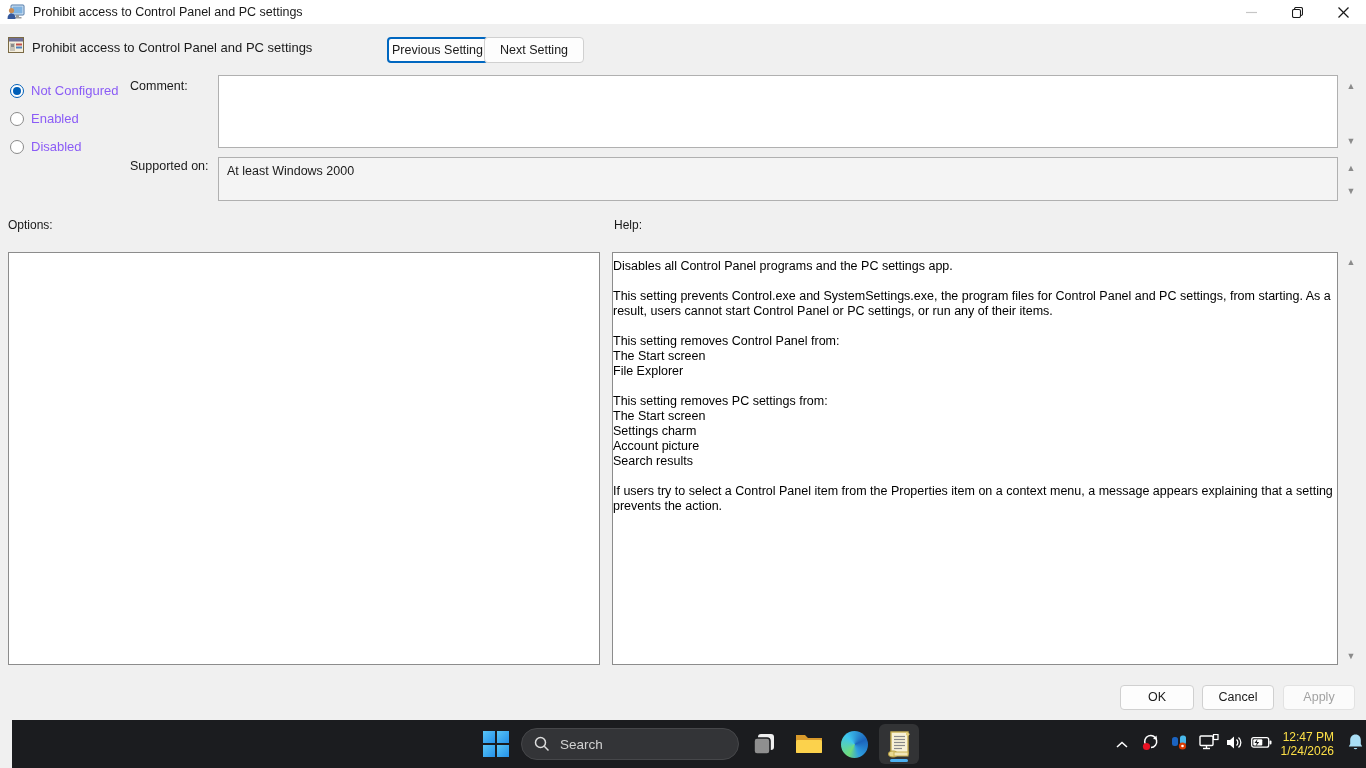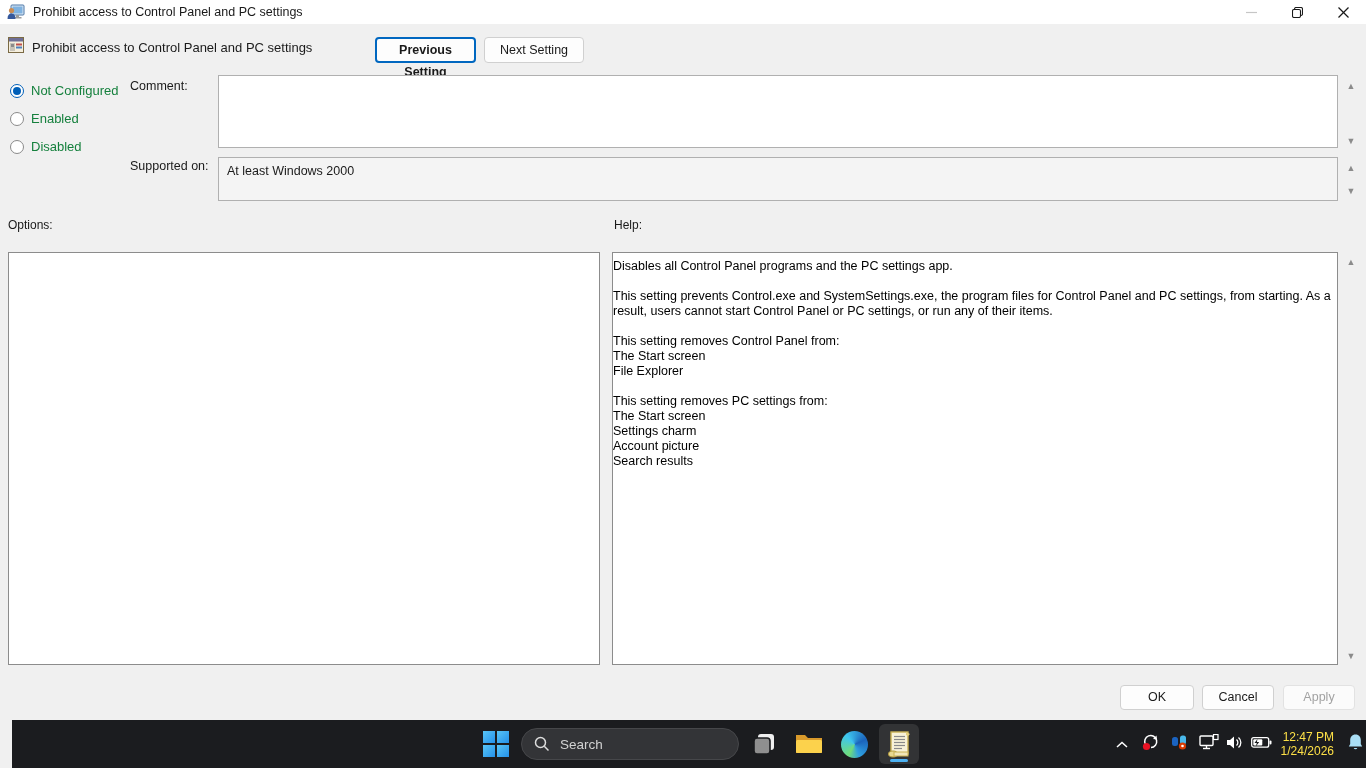--- a/index.html
+++ b/index.html
@@ -21,34 +21,34 @@
   
   .dlg { position:absolute; left:0; top:24px; width:1366px; height:696px; background:#f0f0f0; }
   .hdr-icon { position:absolute; left:8px; top:13px; }
   .hdr-title { position:absolute; left:32px; top:16px; font-size:13px; color:#1a1a1a; }
   .btn {
     position:absolute; height:26px; background:#fdfdfd; border:1px solid #d0d0d0;
     border-radius:4px; font-size:12.5px; color:#1a1a1a; text-align:center; line-height:24px;
     font-family:"Liberation Sans", sans-serif;
   }
   .btn.focused { border:2px solid #0067c0; line-height:22px; }
-  #btn-prev { left:375px; top:13px; width:101px;font-weight:bold; }
+  #btn-prev { left:387px; top:13px; width:101px; }
   #btn-next { left:484px; top:13px; width:100px; }
   
   .radio-row { position:absolute; left:10px; display:flex; align-items:center; gap:7px; }
   .radio {
     width:14px; height:14px; border-radius:50%;
     border:1px solid #8a8a8a; background:#fff; position:relative; flex:none;
   }
   .radio.checked { border-color:#005fb8; }
   .radio.checked::after {
     content:""; position:absolute; left:2px; top:2px; width:8px; height:8px;
     border-radius:50%; background:#005fb8;
   }
-  .radio-label { font-size:13px; color:#15803d; }
+  .radio-label { font-size:13px; color:#8b5cf6; }
   .field-label { position:absolute; font-size:12.5px; color:#1a1a1a; }
   .comment-box {
     position:absolute; left:218px; top:51px; width:1120px; height:73px;
     background:#ffffff; border:1px solid #b0b0b0;
   }
   .supported-box {
     position:absolute; left:218px; top:133px; width:1120px; height:44px;
     background:#f4f4f4; border:1px solid #b0b0b0;
     font-size:12.5px; color:#1a1a1a; padding:6px 8px;
   }
@@ -190,20 +190,21 @@
       <p>Disables all Control Panel programs and the PC settings app.</p>
       <p>This setting prevents Control.exe and SystemSettings.exe, the program files for Control Panel and PC settings, from starting. As a result, users cannot start Control Panel or PC settings, or run any of their items.</p>
       <p>This setting removes Control Panel from:
 The Start screen
 File Explorer</p>
       <p>This setting removes PC settings from:
 The Start screen
 Settings charm
 Account picture
 Search results</p>
+      <p>If users try to select a Control Panel item from the Properties item on a context menu, a message appears explaining that a setting prevents the action.</p>
     </div>
     <span class="scroll-arrow" style="top:231px;">▲</span>
     <span class="scroll-arrow" style="top:625px;">▼</span>
 
     <div class="footer-btn" id="btn-ok">OK</div>
     <div class="footer-btn" id="btn-cancel">Cancel</div>
     <div class="footer-btn" id="btn-apply">Apply</div>
   </div>
 
   <div class="taskbar">

